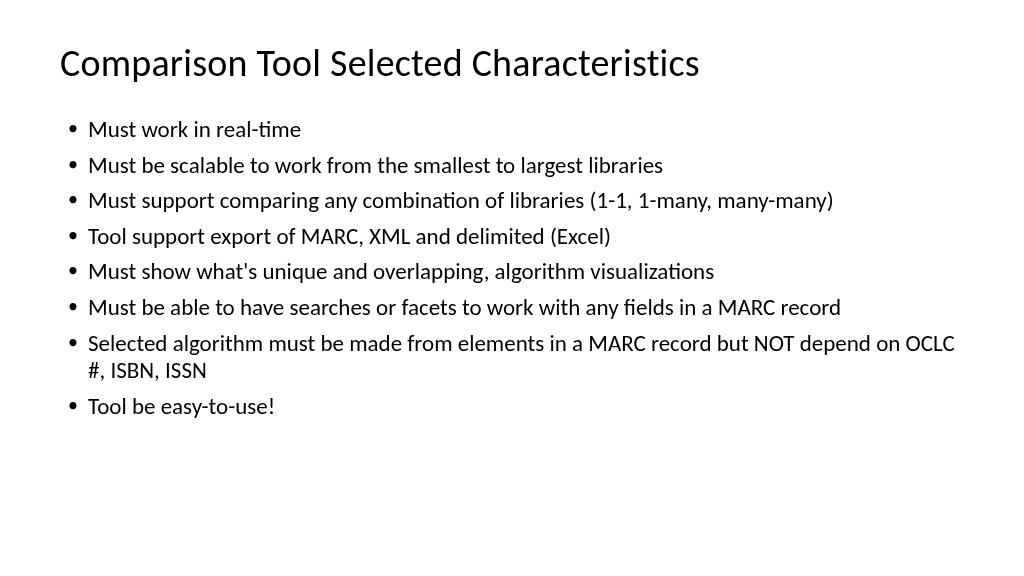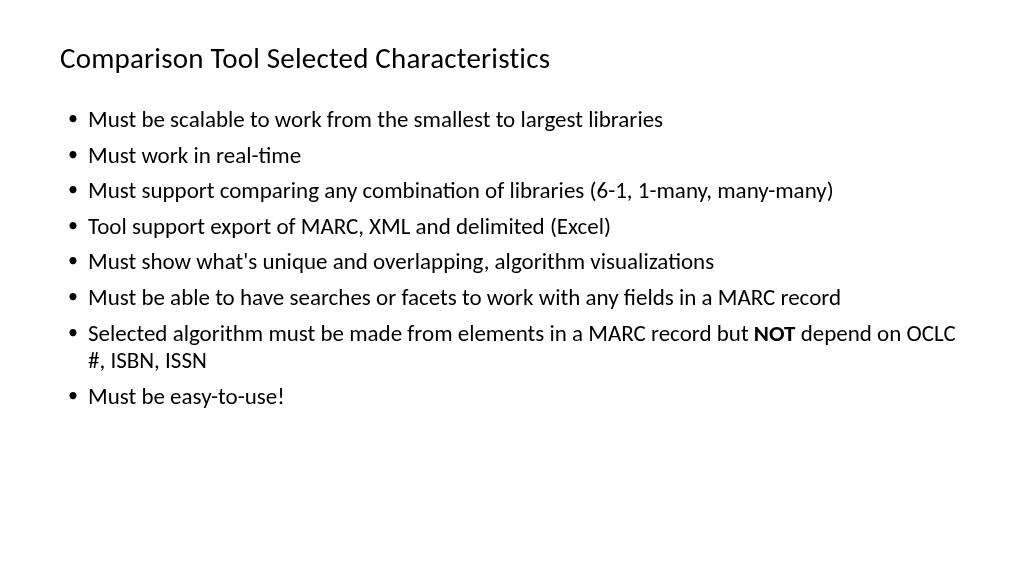--- a/index.html
+++ b/index.html
@@ -10,21 +10,21 @@
     body {
       width: 1024px;
       height: 576px;
       background: #ffffff;
       font-family: Calibri, "Segoe UI", Arial, sans-serif;
       color: #000000;
       padding: 40px 60px 40px 60px;
       overflow: hidden;
     }
     .slide-title {
-      font-size: 29px;
+      font-size: 38px;
       font-weight: 400;
       margin-bottom: 30px;
       letter-spacing: 0.2px;
     }
     .bullet-list {
       list-style: none;
       padding-left: 0;
     }
     .bullet-item {
       font-size: 23px;
@@ -34,30 +34,30 @@
       position: relative;
     }
     .bullet-item::before {
       content: "•";
       position: absolute;
       left: 8px;
       top: 0;
       font-size: 20px;
     }
     .bold {
-      font-weight: 700;
+      font-weight: 400;
     }
   </style>
 </head>
 <body>
 
 <h1 class="slide-title">Comparison Tool Selected Characteristics</h1>
 
 <ul class="bullet-list">
+  <li class="bullet-item">Must work in real-time</li>
   <li class="bullet-item">Must be scalable to work from the smallest to largest libraries</li>
-  <li class="bullet-item">Must work in real-time</li>
-  <li class="bullet-item">Must support comparing any combination of libraries (6-1, 1-many, many-many)</li>
+  <li class="bullet-item">Must support comparing any combination of libraries (1-1, 1-many, many-many)</li>
   <li class="bullet-item">Tool support export of MARC, XML and delimited (Excel)</li>
   <li class="bullet-item">Must show what's unique and overlapping, algorithm visualizations</li>
   <li class="bullet-item">Must be able to have searches or facets to work with any fields in a MARC record</li>
   <li class="bullet-item"><span>Selected algorithm must be made from elements in a MARC record but </span><span class="bold">NOT</span><span> depend on OCLC #, ISBN, ISSN</span></li>
-  <li class="bullet-item">Must be easy-to-use!</li>
+  <li class="bullet-item">Tool be easy-to-use!</li>
 </ul>
 
 </body></html>

